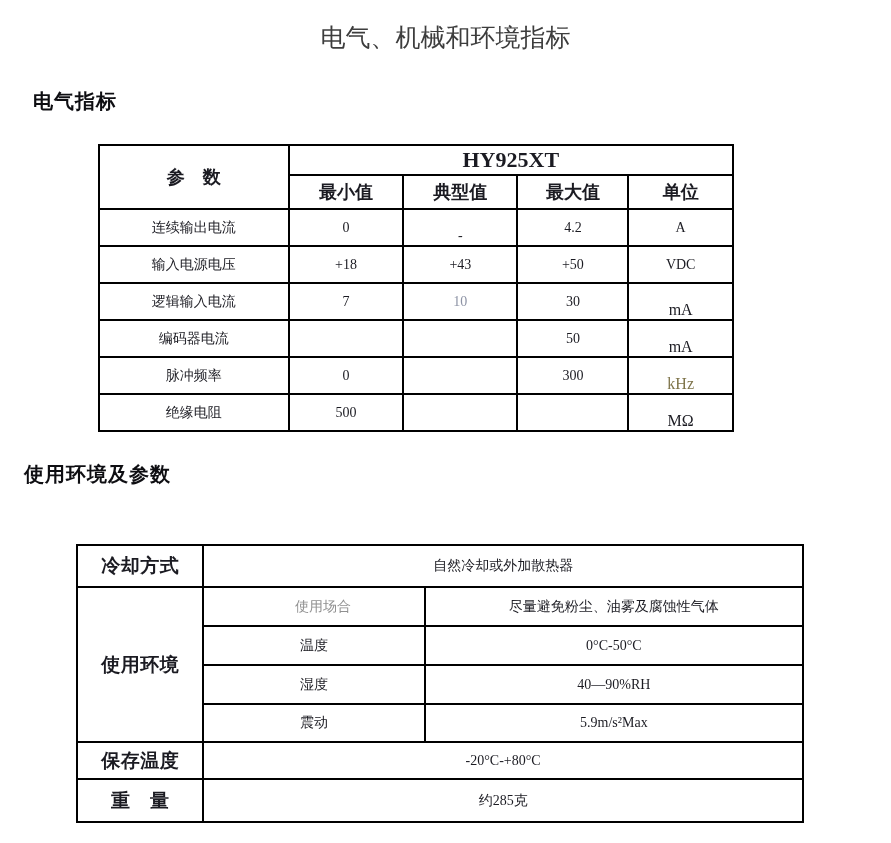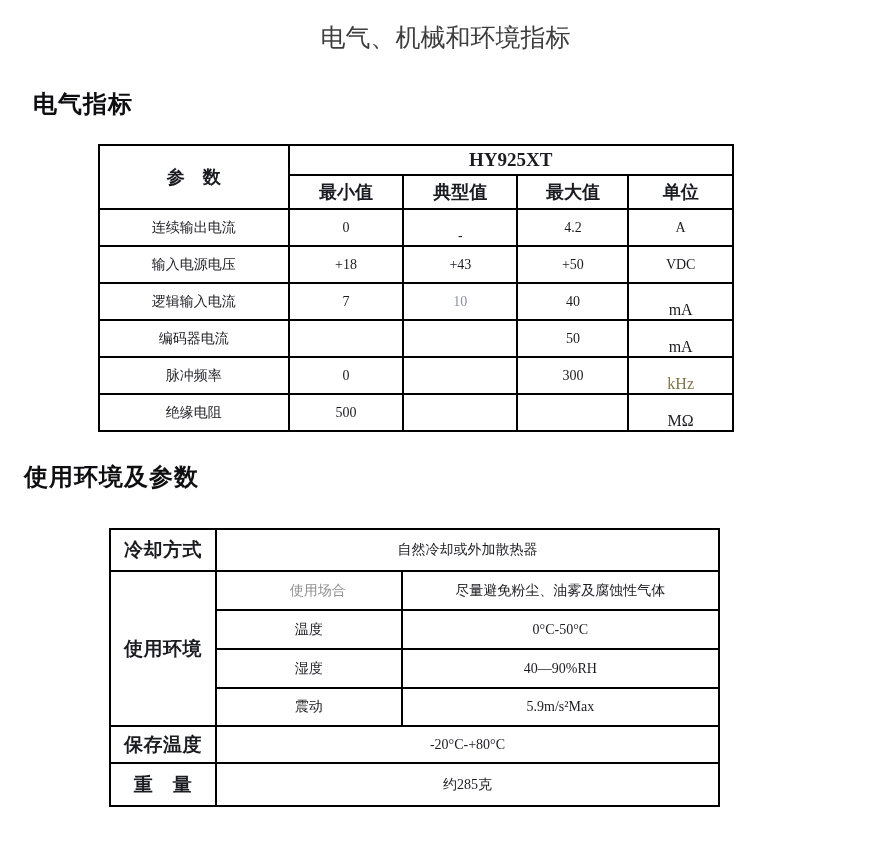--- a/index.html
+++ b/index.html
@@ -20,47 +20,47 @@
   .doc-title{
     position:absolute;top:21px;left:0;width:891px;
     text-align:center;
     font-family:"Liberation Sans","DejaVu Sans",sans-serif;
     font-size:25px;color:var(--title);
   }
   .section-heading{
     position:absolute;margin:0;
     font-family:"Liberation Serif","DejaVu Serif",serif;
     font-weight:bold;color:#0e0e12;
-    font-size:24px;letter-spacing:1px;
+    font-size:20px;letter-spacing:1px;
   }
   .heading-electrical{top:88px;left:33px;}
   .heading-environment{top:461px;left:24px;}
 
   table.spec{
     position:absolute;border-collapse:collapse;table-layout:fixed;
     background:#ffffff;
   }
   table.spec td{
     border:2px solid var(--border);
     text-align:center;vertical-align:middle;
     font-size:14px;color:var(--ink);
     padding:0 2px;overflow:hidden;
   }
   
   .t-electrical{top:144px;left:98px;width:636px;}
   .t-electrical .hdr{font-weight:bold;font-size:18px;}
-  .t-electrical .model{font-weight:bold;font-size:19px;height:30px;}
+  .t-electrical .model{font-weight:bold;font-size:22px;height:30px;}
   .t-electrical .subhdr-row td{height:34px;}
   .t-electrical .data-row td{height:37px;}
   .t-electrical .dash-low{vertical-align:bottom;padding-bottom:1px;}
   .t-electrical .muted{color:var(--muted-value);}
   .t-electrical .olive{color:var(--unit-olive);}
   .t-electrical .unit-low{vertical-align:bottom;padding-bottom:0;font-size:16px;}
   
-  .t-environment{top:528px;left:76px;width:611px;margin-left:33px;}
+  .t-environment{top:544px;left:76px;width:728px;}
   .t-environment td{font-size:18px;}
   .t-environment .rowlbl{font-weight:bold;font-size:19px;letter-spacing:0.5px;}
   .t-environment .r1 td{height:42px;}
   .t-environment .r2 td{height:39px;}
   .t-environment .r3 td{height:39px;}
   .t-environment .r4 td{height:39px;}
   .t-environment .r5 td{height:38px;}
   .t-environment .r6 td{height:37px;border-radius:7px;}
   .t-environment .r7 td{height:43px;}
   .t-environment .gray-label{color:var(--label-gray);padding-left:20px;}
@@ -104,21 +104,21 @@
         <td>输入电源电压</td>
         <td>+18</td>
         <td>+43</td>
         <td>+50</td>
         <td>VDC</td>
       </tr>
       <tr class="data-row">
         <td>逻辑输入电流</td>
         <td>7</td>
         <td class="muted">10</td>
-        <td>40</td>
+        <td>30</td>
         <td class="unit-low">mA</td>
       </tr>
       <tr class="data-row">
         <td>编码器电流</td>
         <td></td>
         <td></td>
         <td>50</td>
         <td class="unit-low">mA</td>
       </tr>
       <tr class="data-row">

